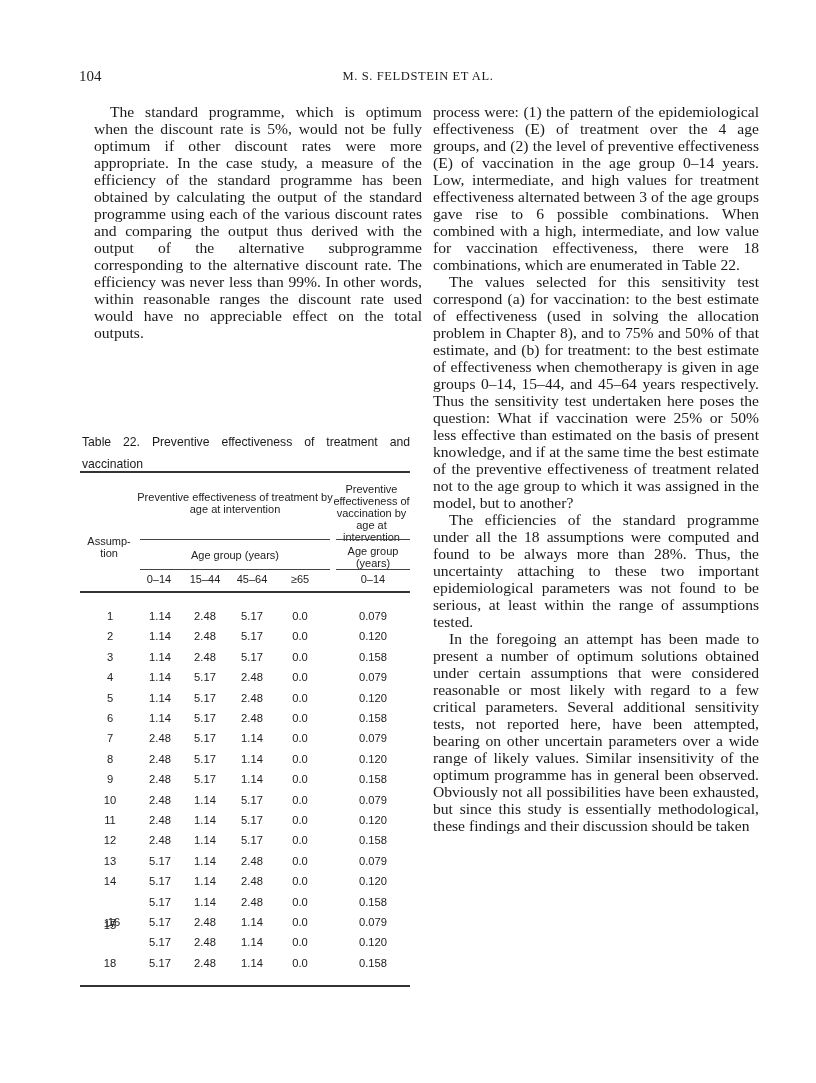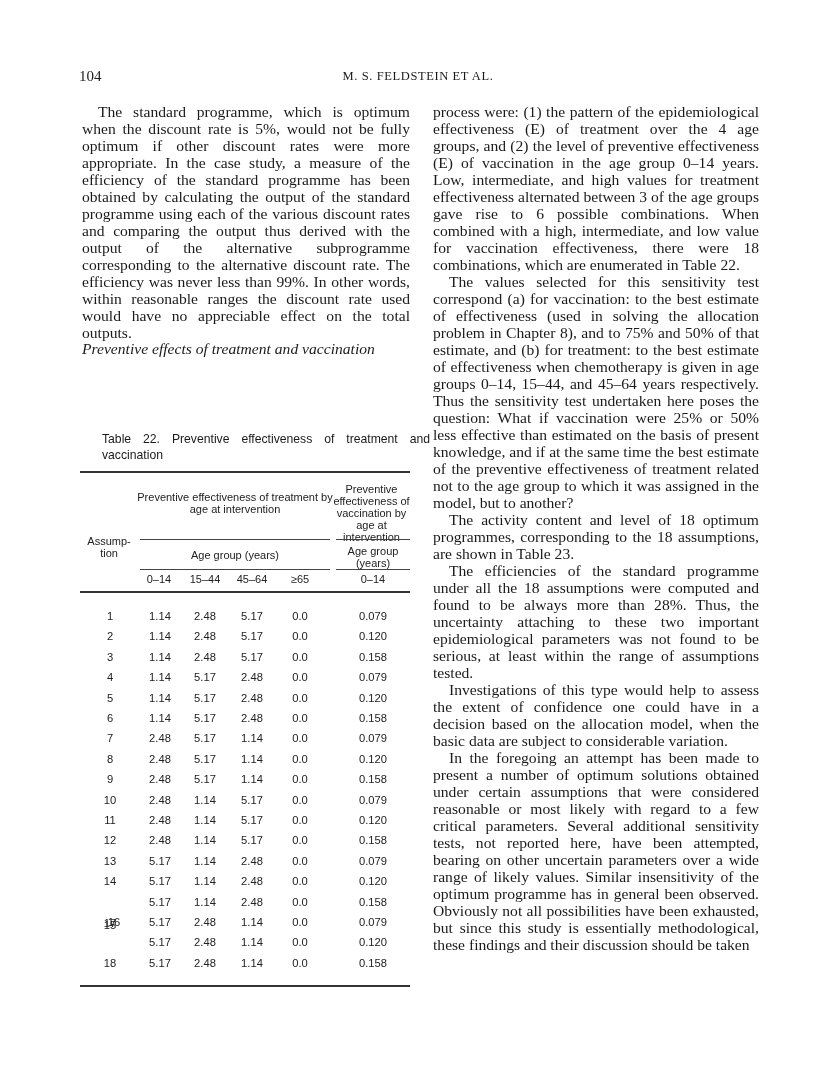--- a/index.html
+++ b/index.html
@@ -6,38 +6,37 @@
   body { width: 816px; height: 1083px; position: relative; overflow: hidden; color: #1a1a1a; font-family: "Liberation Serif", serif; }
   .hdr-page { position: absolute; left: 79px; top: 68px; font-size: 15px; }
   .hdr-author { position: absolute; left: 0; width: 816px; top: 69px; text-align: center; font-size: 12.5px; letter-spacing: 0.6px; padding-left: 20px; box-sizing: border-box; }
   .col { position: absolute; font-size: 15.6px; line-height: 17px; text-align: justify; }
   .col-left { left: 82px; width: 328px; }
   .col-right { left: 433px; width: 326px; }
   .col p { margin: 0; text-indent: 16px; }
   .col p.noindent { text-indent: 0; }
   .section-italic { font-style: italic; margin: 0; }
   .conclusions-heading { text-align: center; font-size: 12.5px; letter-spacing: 0.4px; margin: 0; }
-  .table-caption { position: absolute; left: 82px; width: 328px; top: 431px; font-family: "Liberation Sans", sans-serif; font-size: 12.2px; line-height: 16px; text-align: justify; margin-left: 20px; }
+  .table-caption { position: absolute; left: 82px; width: 328px; top: 431px; font-family: "Liberation Sans", sans-serif; font-size: 12.2px; line-height: 22px; text-align: justify; }
   .tbl { position: absolute; left: 80px; width: 330px; top: 469px; font-family: "Liberation Sans", sans-serif; font-size: 11px; color: #222; }
   .rule { position: absolute; height: 1.5px; background: #333; }
   .rule.thin { height: 1px; background: #444; }
   .h { position: absolute; text-align: center; line-height: 12px; }
   .cell { position: absolute; text-align: center; font-size: 11.2px; }
 </style>
 </head>
 <body>
 
 <div class="hdr-page">104</div>
 <div class="hdr-author">M. S. FELDSTEIN ET AL.</div>
 
-<div class="col col-left" style="top:103px;">
+<div class="col col-left" style="top:103px;margin-left:12px;">
   <p>The standard programme, which is optimum when the discount rate is 5%, would not be fully optimum if other discount rates were more appropriate. In the case study, a measure of the efficiency of the standard programme has been obtained by calculating the output of the standard programme using each of the various discount rates and comparing the output thus derived with the output of the alternative subprogramme corresponding to the alternative discount rate. The efficiency was never less than 99%. In other words, within reasonable ranges the discount rate used would have no appreciable effect on the total outputs.</p>
 </div>
 <div class="col col-left" style="top:340px;">
-  <p class="section-italic noindent">Preventive effects of treatment and vaccination</p>
 </div>
 
 <div class="table-caption">Table 22. Preventive effectiveness of treatment and vaccination</div>
 
 <div class="tbl">
   <div class="rule" style="left:0; width:330px; top:2px;"></div>
 
   <div class="h" style="left:0; width:58px; top:66px; white-space:pre-line;">Assump-
 tion</div>
   <div class="h" style="left:55px; width:200px; top:22px;">Preventive effectiveness of treatment by age at intervention</div>
@@ -170,17 +169,15 @@
       <div class="cell" style="left: 200px; width: 40px; top: 487.8px;">0.0</div>
       <div class="cell" style="left: 256px; width: 74px; top: 487.8px;">0.158</div>
     </div>
 
   <div class="rule" style="left:0; width:330px; top:516px;"></div>
 </div>
 
 <div class="col col-right" style="top:103px;">
   <p class="noindent">process were: (1) the pattern of the epidemiological effectiveness (E) of treatment over the 4 age groups, and (2) the level of preventive effectiveness (E) of vaccination in the age group 0–14 years. Low, intermediate, and high values for treatment effectiveness alternated between 3 of the age groups gave rise to 6 possible combinations. When combined with a high, intermediate, and low value for vaccination effectiveness, there were 18 combinations, which are enumerated in Table 22.</p>
   <p>The values selected for this sensitivity test correspond (a) for vaccination: to the best estimate of effectiveness (used in solving the allocation problem in Chapter 8), and to 75% and 50% of that estimate, and (b) for treatment: to the best estimate of effectiveness when chemotherapy is given in age groups 0–14, 15–44, and 45–64 years respectively. Thus the sensitivity test undertaken here poses the question: What if vaccination were 25% or 50% less effective than estimated on the basis of present knowledge, and if at the same time the best estimate of the preventive effectiveness of treatment related not to the age group to which it was assigned in the model, but to another?</p>
-  <p>The activity content and level of 18 optimum programmes, corresponding to the 18 assumptions, are shown in Table 23.</p>
   <p>The efficiencies of the standard programme under all the 18 assumptions were computed and found to be always more than 28%. Thus, the uncertainty attaching to these two important epidemiological parameters was not found to be serious, at least within the range of assumptions tested.</p>
-  <p>Investigations of this type would help to assess the extent of confidence one could have in a decision based on the allocation model, when the basic data are subject to considerable variation.</p>
   <p>In the foregoing an attempt has been made to present a number of optimum solutions obtained under certain assumptions that were considered reasonable or most likely with regard to a few critical parameters. Several additional sensitivity tests, not reported here, have been attempted, bearing on other uncertain parameters over a wide range of likely values. Similar insensitivity of the optimum programme has in general been observed. Obviously not all possibilities have been exhausted, but since this study is essentially methodological, these findings and their discussion should be taken</p>
 </div>
 
 </body></html>

